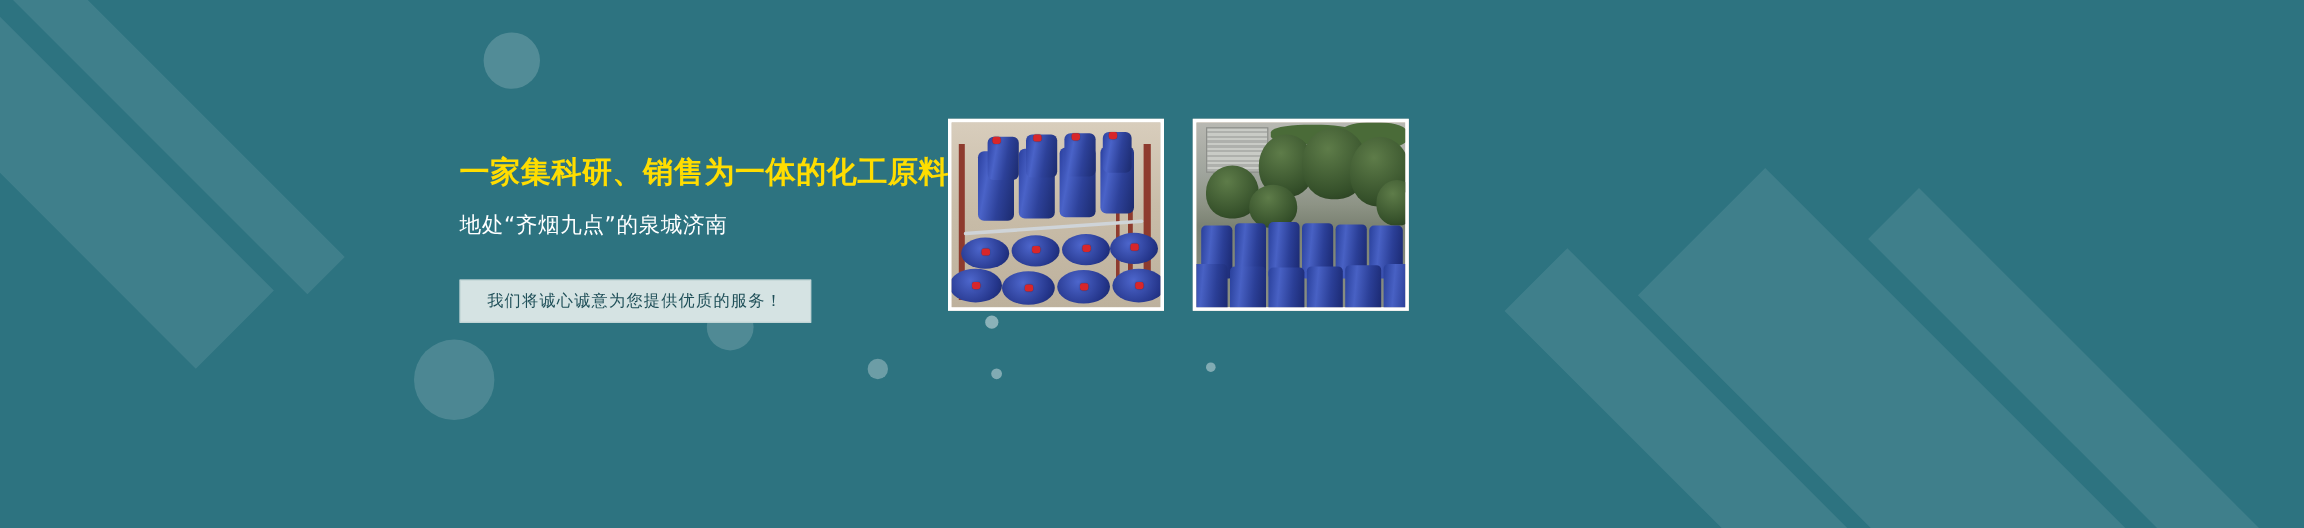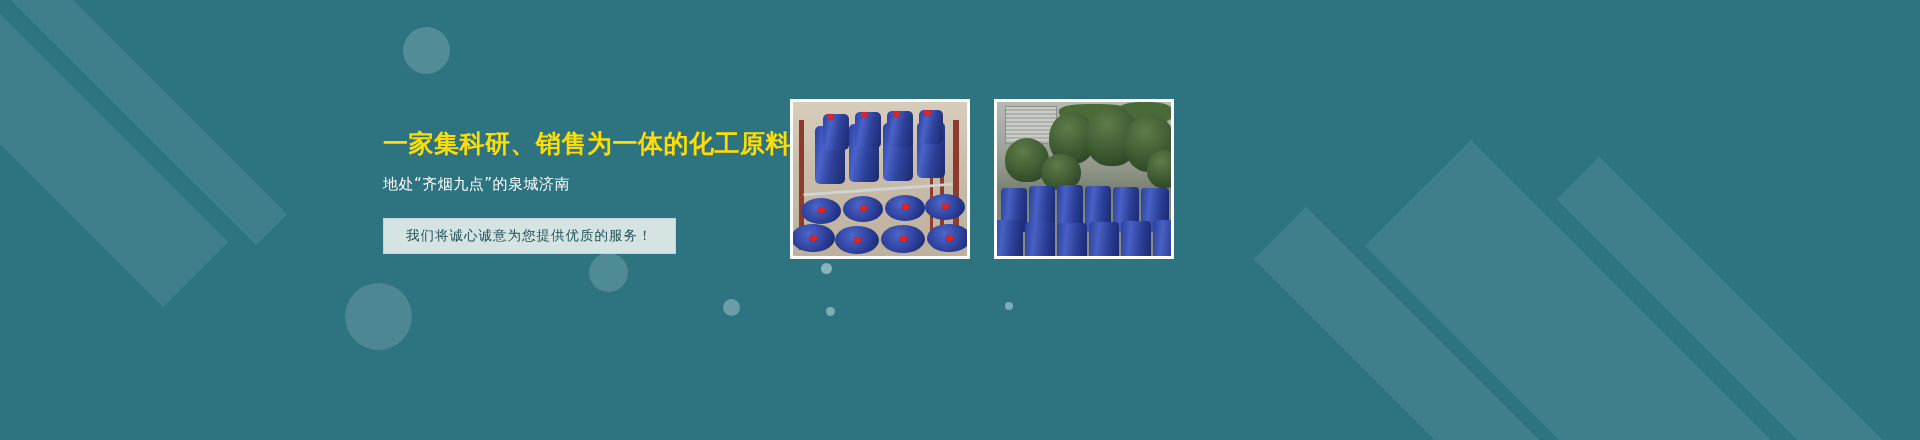--- a/index.html
+++ b/index.html
@@ -30,25 +30,25 @@
   .c6{ left:826px;  top:307px; width:9px;  height:9px;  background:rgba(255,255,255,.40); }
   .c7{ left:1005px; top:302px; width:8px;  height:8px;  background:rgba(255,255,255,.40); }
 
   
   .text-block{ position:absolute; left:383px; top:128px; width:400px; }
   .headline{
     font-size:25px; font-weight:bold; color:#ffdd00;
     letter-spacing:.5px; line-height:1.3; white-space:nowrap;
   }
   .subline{
-    margin-top:14px; font-size:15px; color:#ffffff;
+    margin-top:14px; font-size:18px; color:#ffffff;
     letter-spacing:.5px; white-space:nowrap;
   }
   .cta{
-    display:inline-block; margin-top:24px;
+    display:inline-block; margin-top:34px;
     padding:8px 22px;
     background:#d5e3e3; color:#1f4f58;
     font-size:13.5px; letter-spacing:1px;
     border:1px solid #c3d6d6; white-space:nowrap;
   }
 
   
   .photos{ position:absolute; left:790px; top:99px; display:flex; gap:24px; }
   .photo{
     border:3px solid #ffffff; overflow:hidden; position:relative;

